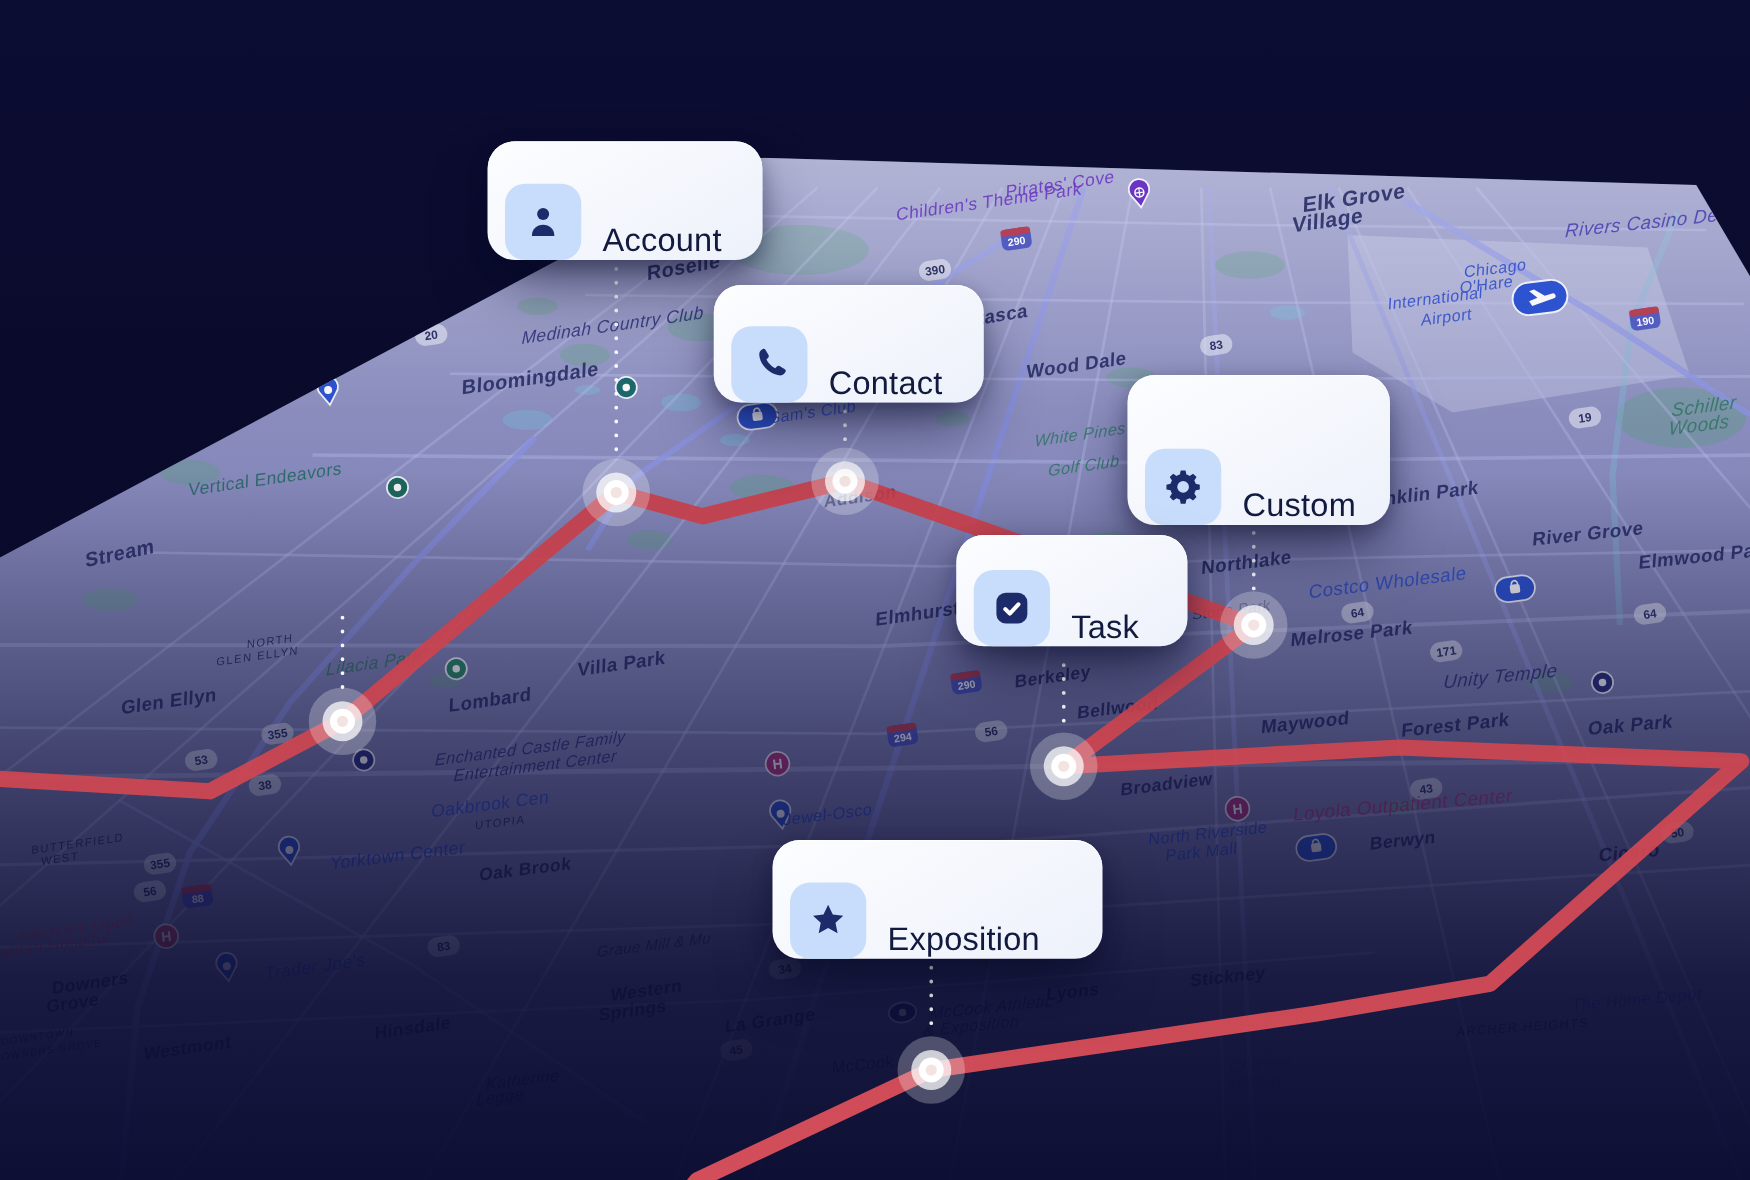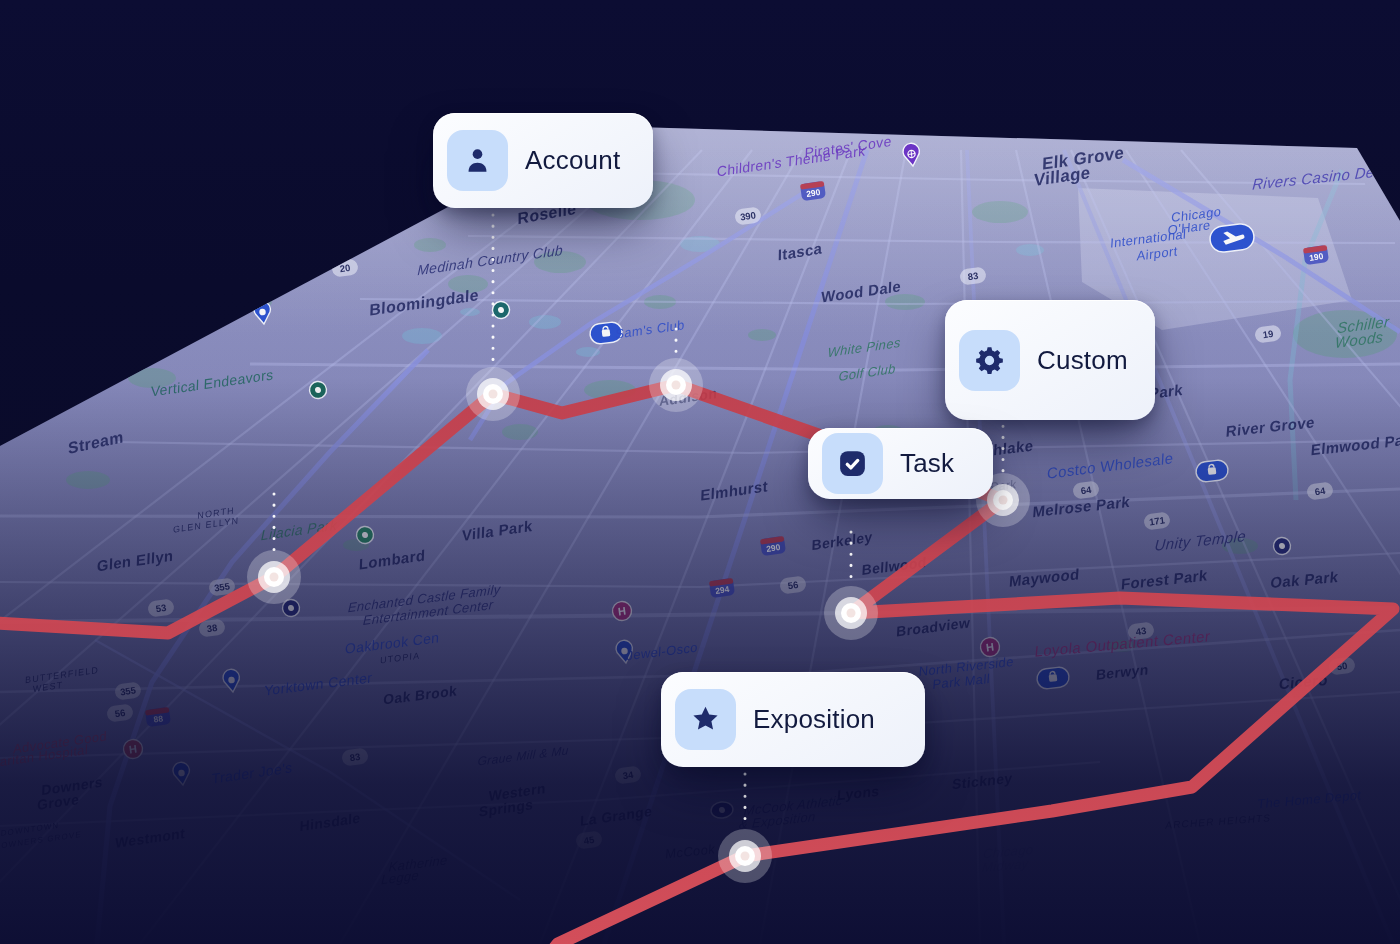--- a/index.html
+++ b/index.html
@@ -1,23 +1,23 @@
 <!DOCTYPE html>
 <html><head>
 <meta charset="utf-8">
 <style>
   html,body{margin:0;padding:0;background:#07081f;}
   #stage{position:relative;width:1400px;height:944px;overflow:hidden;
          background:linear-gradient(180deg,#0c0d33 0%,#0a0b2c 30%,#090a28 100%);
          font-family:"Liberation Sans",sans-serif;}
   #map-svg{position:absolute;left:0;top:0;}
-  .card{position:absolute;display:flex;align-items:center;padding-left:14px;
+  .card{position:absolute;display:flex;align-items:flex-end;padding-left:14px;
         background:linear-gradient(150deg,#fcfdff 0%,#edf1fa 100%);
         border-radius:22px;
-        box-shadow:0 24px 48px -8px rgba(6,9,38,.6),0 6px 16px rgba(6,9,38,.3),inset 0 1px 0 rgba(255,255,255,.95);margin-left:43px;}
+        box-shadow:0 24px 48px -8px rgba(6,9,38,.6),0 6px 16px rgba(6,9,38,.3),inset 0 1px 0 rgba(255,255,255,.95);}
   .tile{width:61px;height:61px;border-radius:16px;background:#c7ddfb;
         display:flex;align-items:center;justify-content:center;flex:0 0 auto;}
   .tile svg{width:33px;height:33px;fill:#1e2b6b;}
   .card-label{margin-left:17px;font-size:26px;font-weight:500;color:#121a3f;letter-spacing:.2px;white-space:nowrap;}
   text{font-family:"Liberation Sans",sans-serif;}
 </style>
 </head>
 <body>
 
 <div id="stage">
@@ -456,32 +456,40 @@
 <div class="card" style="left:390px;top:113px;width:206px;height:95px">
   <span class="tile">
     <svg viewBox="0 0 24 24">
           <circle cx="12" cy="7.4" r="3.5"></circle>
           <path d="M5.5 19.8c0-3.7 2.9-6.2 6.5-6.2s6.5 2.5 6.5 6.2v.4h-13z"></path>
         </svg>
   </span>
   <span class="card-label">Account</span>
 </div>
 
+<div class="card" style="left:571px;top:228px;width:202px;height:94px">
+  <span class="tile">
+    <svg viewBox="0 0 24 24">
+          <path d="M8.2 3.1c.5-.3 1.2-.1 1.5.4l1.8 3.1c.3.5.2 1.1-.2 1.5l-1 1c1 2.1 3 4.1 5.1 5.1l1-1c.4-.4 1-.5 1.5-.2l3.1 1.8c.5.3.7 1 .4 1.5-.5.9-1.5 2.1-3 2.1-5.8 0-12.3-6.5-12.3-12.3 0-1.5 1.2-2.6 2.1-3z"></path>
+        </svg>
+  </span>
+  <span class="card-label">Contact</span>
+</div>
 
 <div class="card" style="left:902px;top:300px;width:196px;height:120px">
   <span class="tile">
     <svg viewBox="0 0 24 24">
           <path fill-rule="evenodd" d="M10.6 2.4h2.8l.5 2.4c.7.2 1.3.5 1.9.8l2-1.3 2 2-1.3 2c.3.6.6 1.2.8 1.9l2.4.5v2.8l-2.4.5c-.2.7-.5 1.3-.8 1.9l1.3 2-2 2-2-1.3c-.6.3-1.2.6-1.9.8l-.5 2.4h-2.8l-.5-2.4c-.7-.2-1.3-.5-1.9-.8l-2 1.3-2-2 1.3-2c-.3-.6-.6-1.2-.8-1.9l-2.4-.5v-2.8l2.4-.5c.2-.7.5-1.3.8-1.9l-1.3-2 2-2 2 1.3c.6-.3 1.2-.6 1.9-.8zM12 8.6a3.4 3.4 0 1 0 0 6.8 3.4 3.4 0 0 0 0-6.8z"></path>
         </svg>
   </span>
   <span class="card-label">Custom</span>
 </div>
 
 
-<div class="card" style="left:765px;top:428px;width:171px;height:71px">
+<div class="card" style="left:765px;top:428px;width:171px;height:89px">
   <span class="tile">
     <svg viewBox="0 0 24 24">
           <rect x="3" y="3" width="18" height="18" rx="5.5"></rect>
           <path d="M8.2 12.6l2.6 2.6 5-5.4" fill="none" stroke="#ffffff" stroke-width="2.4" stroke-linecap="round" stroke-linejoin="round"></path>
         </svg>
   </span>
   <span class="card-label">Task</span>
 </div>
 
 <div class="card" style="left:618px;top:672px;width:250px;height:95px">

